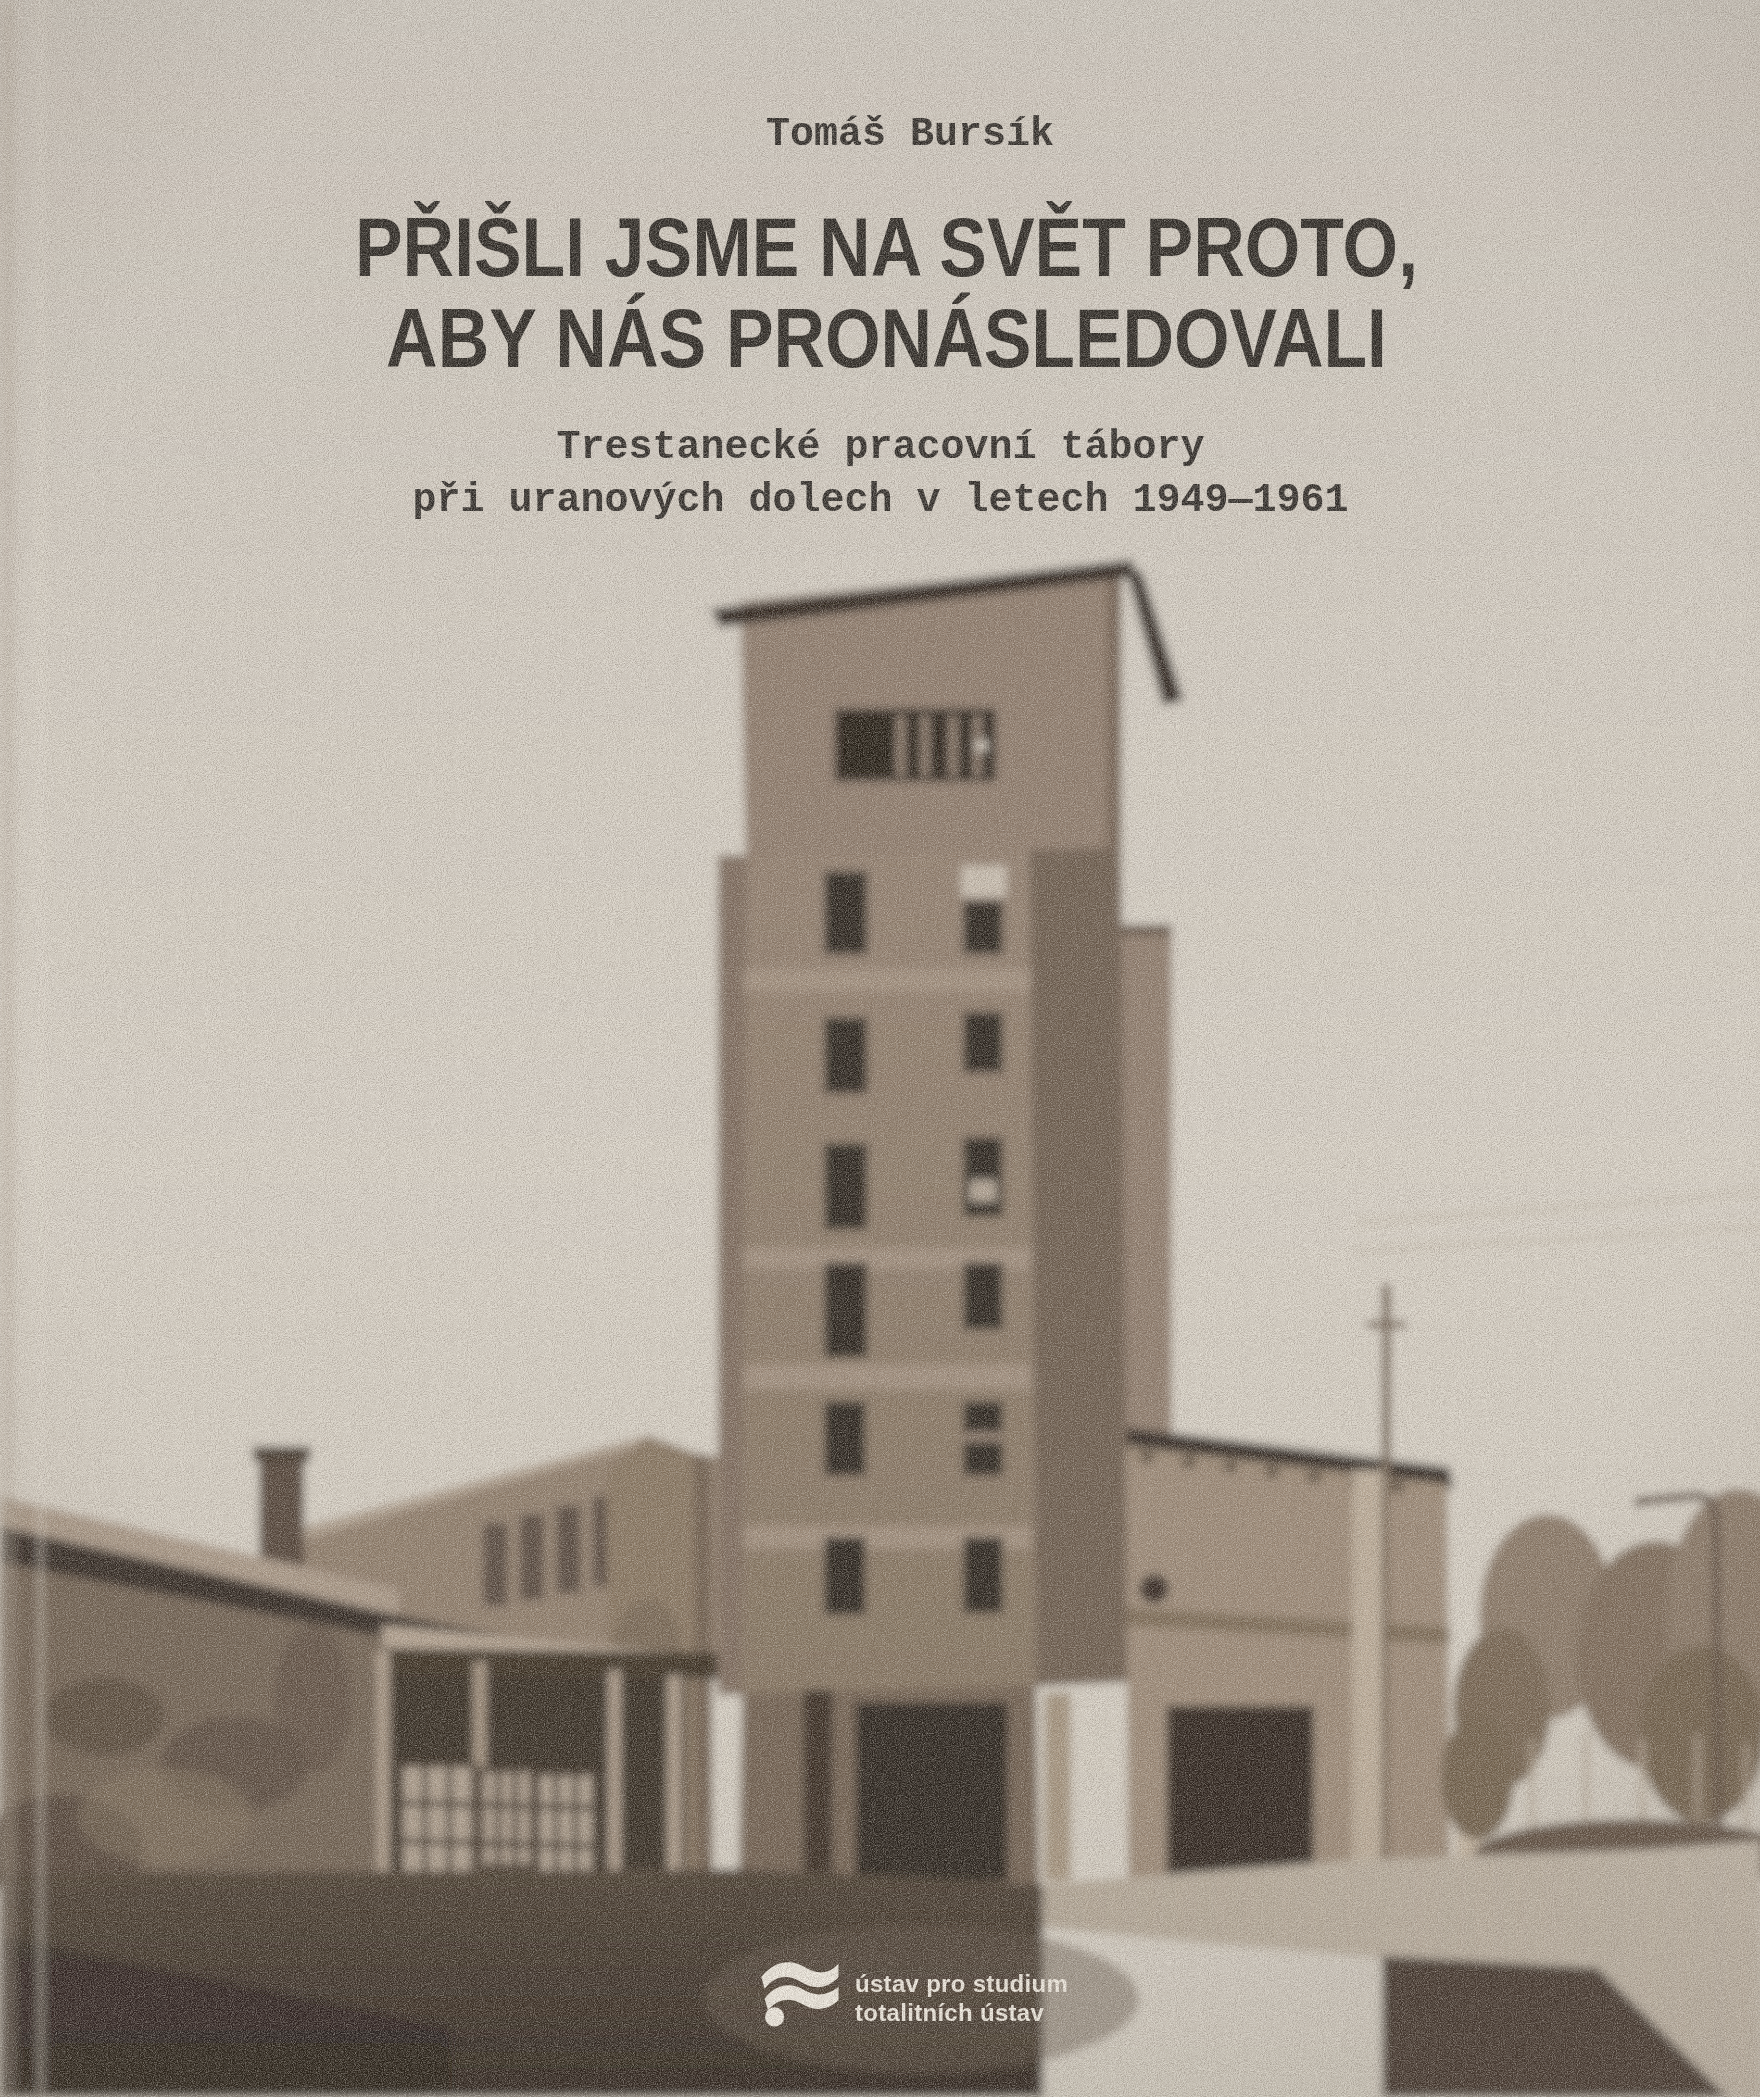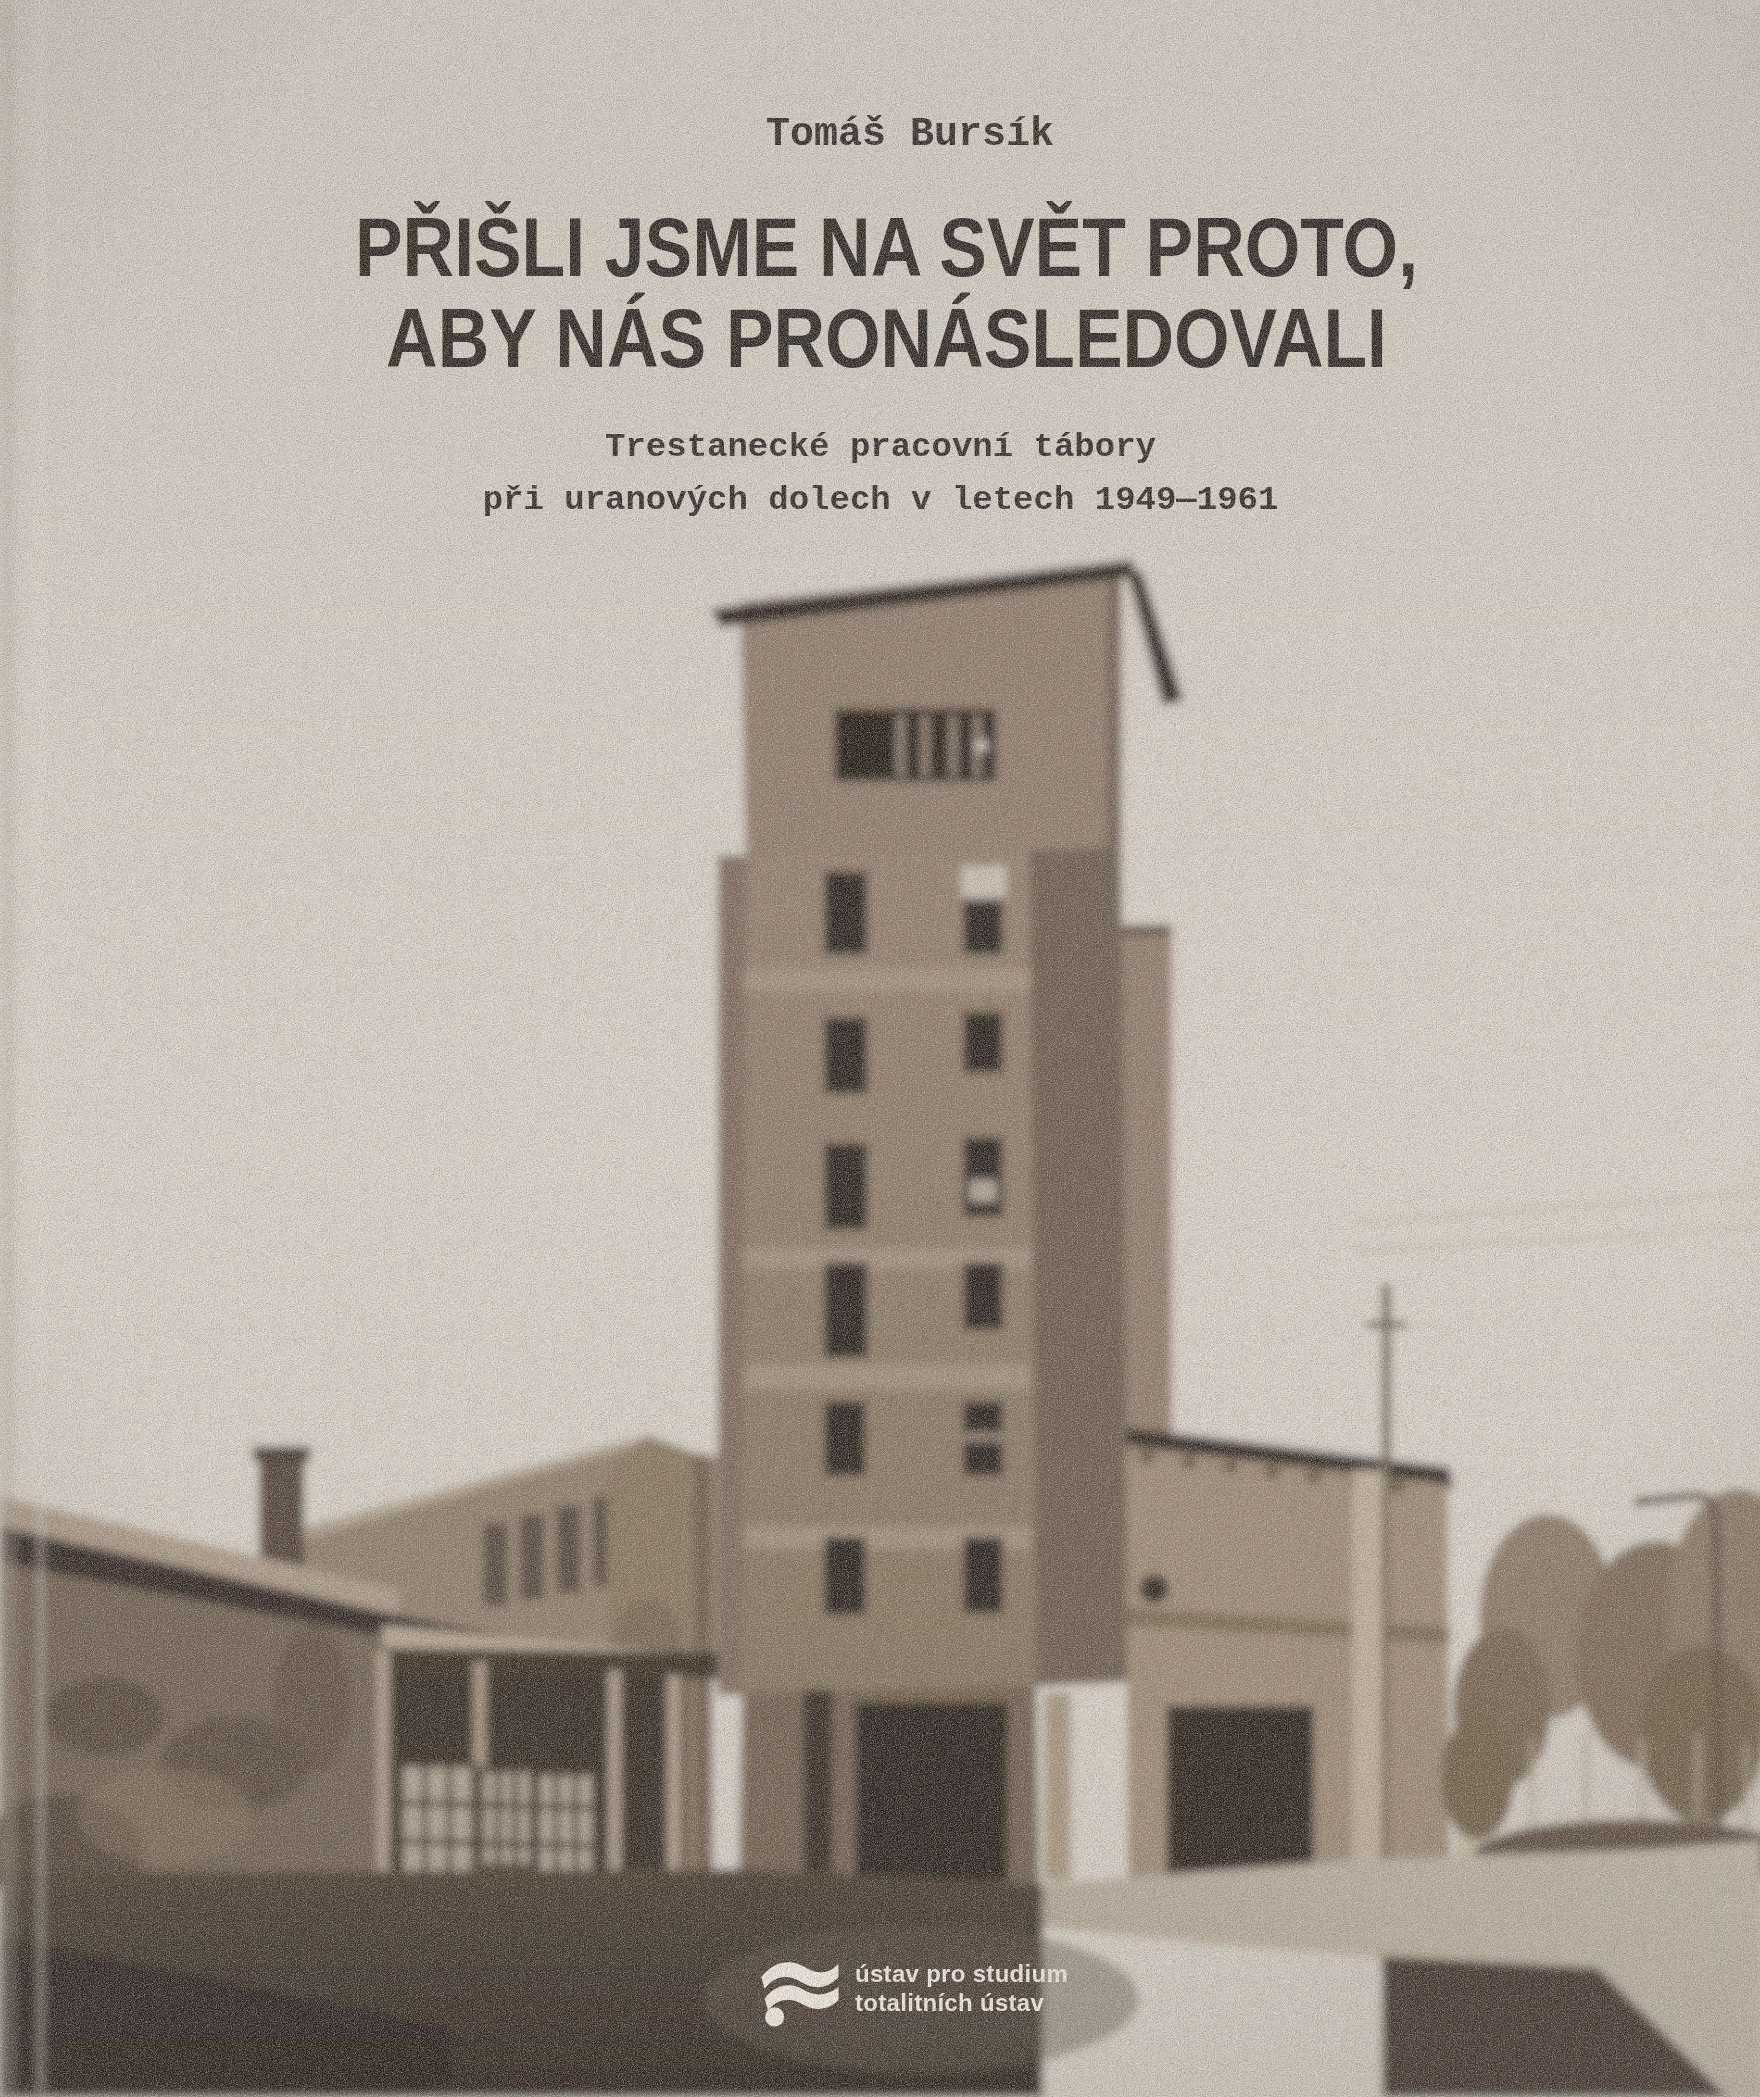--- a/index.html
+++ b/index.html
@@ -22,26 +22,26 @@
   }
   .title{
     position:absolute;top:186px;left:12px;right:0;
     font-weight:700;font-size:83px;line-height:91px;
     color:var(--title-ink);
   }
   .title .line{transform:scaleX(.86);transform-origin:50% 50%;white-space:nowrap;}
   .subtitle{
     position:absolute;top:405px;left:0;right:0;
     font-family:"Liberation Mono","DejaVu Sans Mono",monospace;
-    font-size:34px;line-height:53px;font-weight:700;
+    font-size:40px;line-height:53px;font-weight:700;
     color:var(--ink);white-space:nowrap;
   }
   .logo{
     position:absolute;left:758px;top:1952px;
-    display:flex;align-items:flex-start;gap:14px;
+    display:flex;align-items:flex-end;gap:14px;
     color:var(--logo-white);
   }
   .logo-icon{width:83px;height:75px;display:block;}
   .logo-name{
     text-align:left;font-size:24px;line-height:29px;font-weight:700;
     letter-spacing:0.3px;padding-top:7px;white-space:nowrap;
   }
   .grain{position:absolute;inset:0;pointer-events:none;}
 </style>
 </head>

